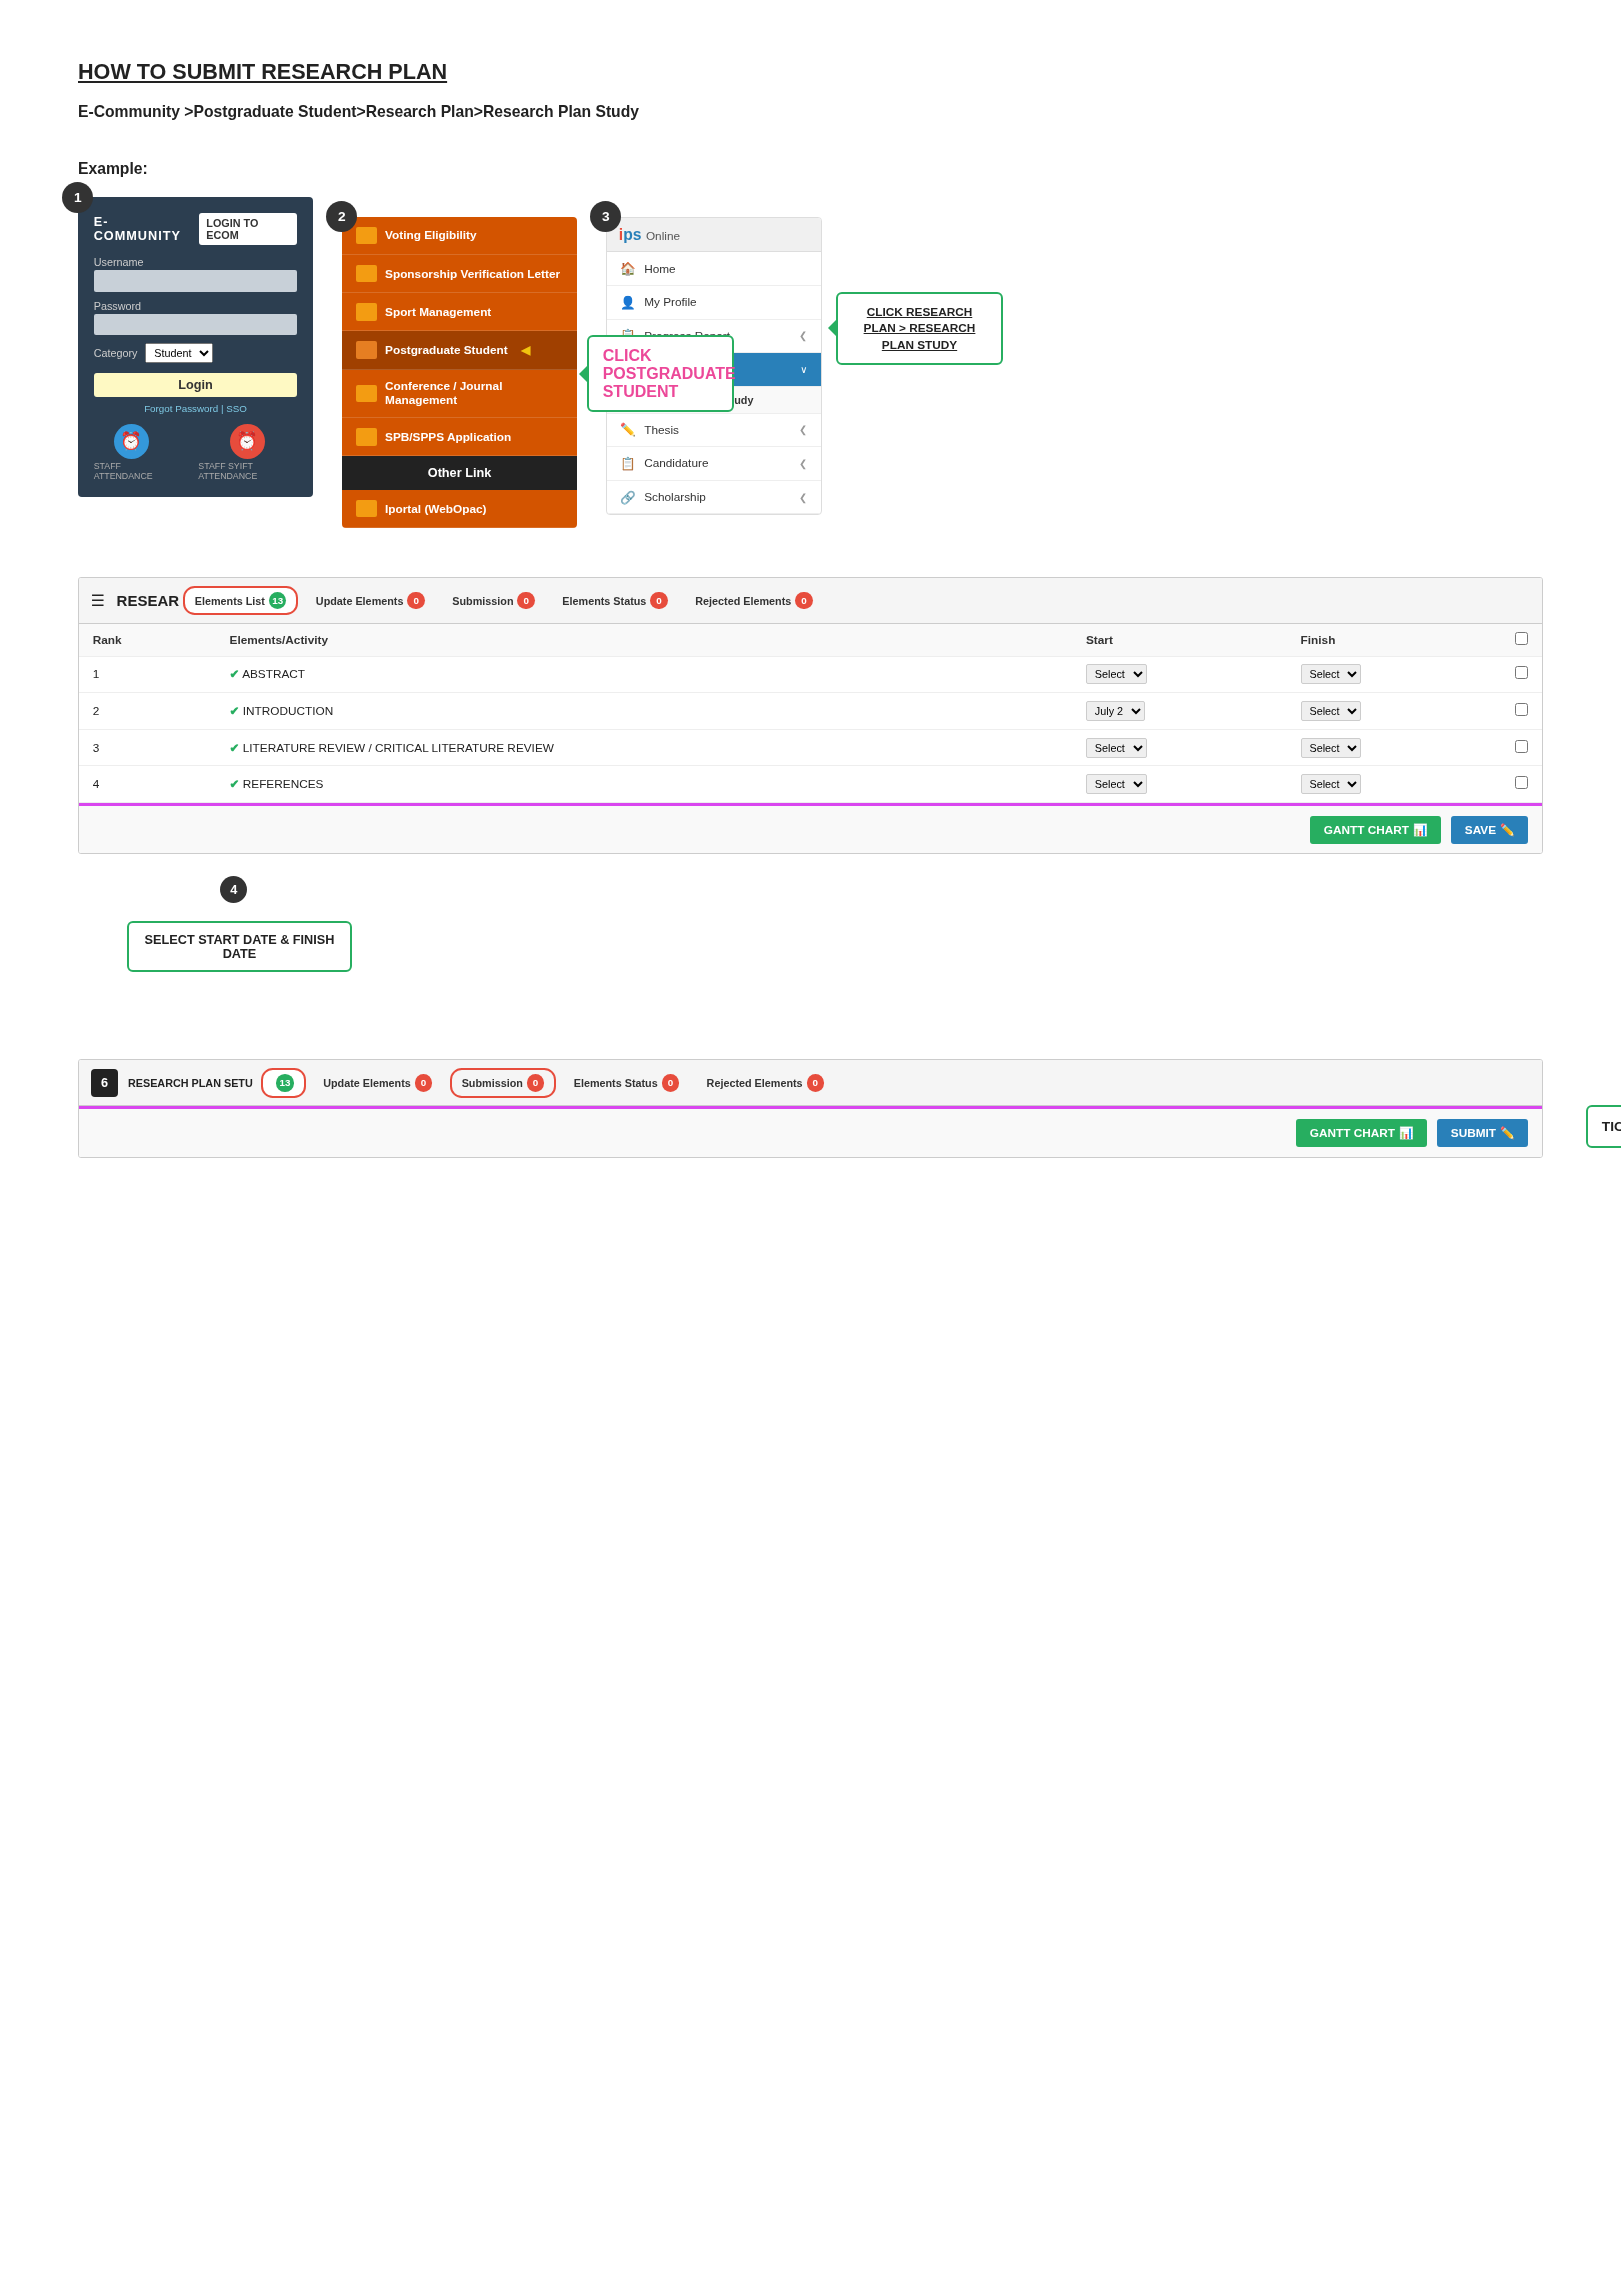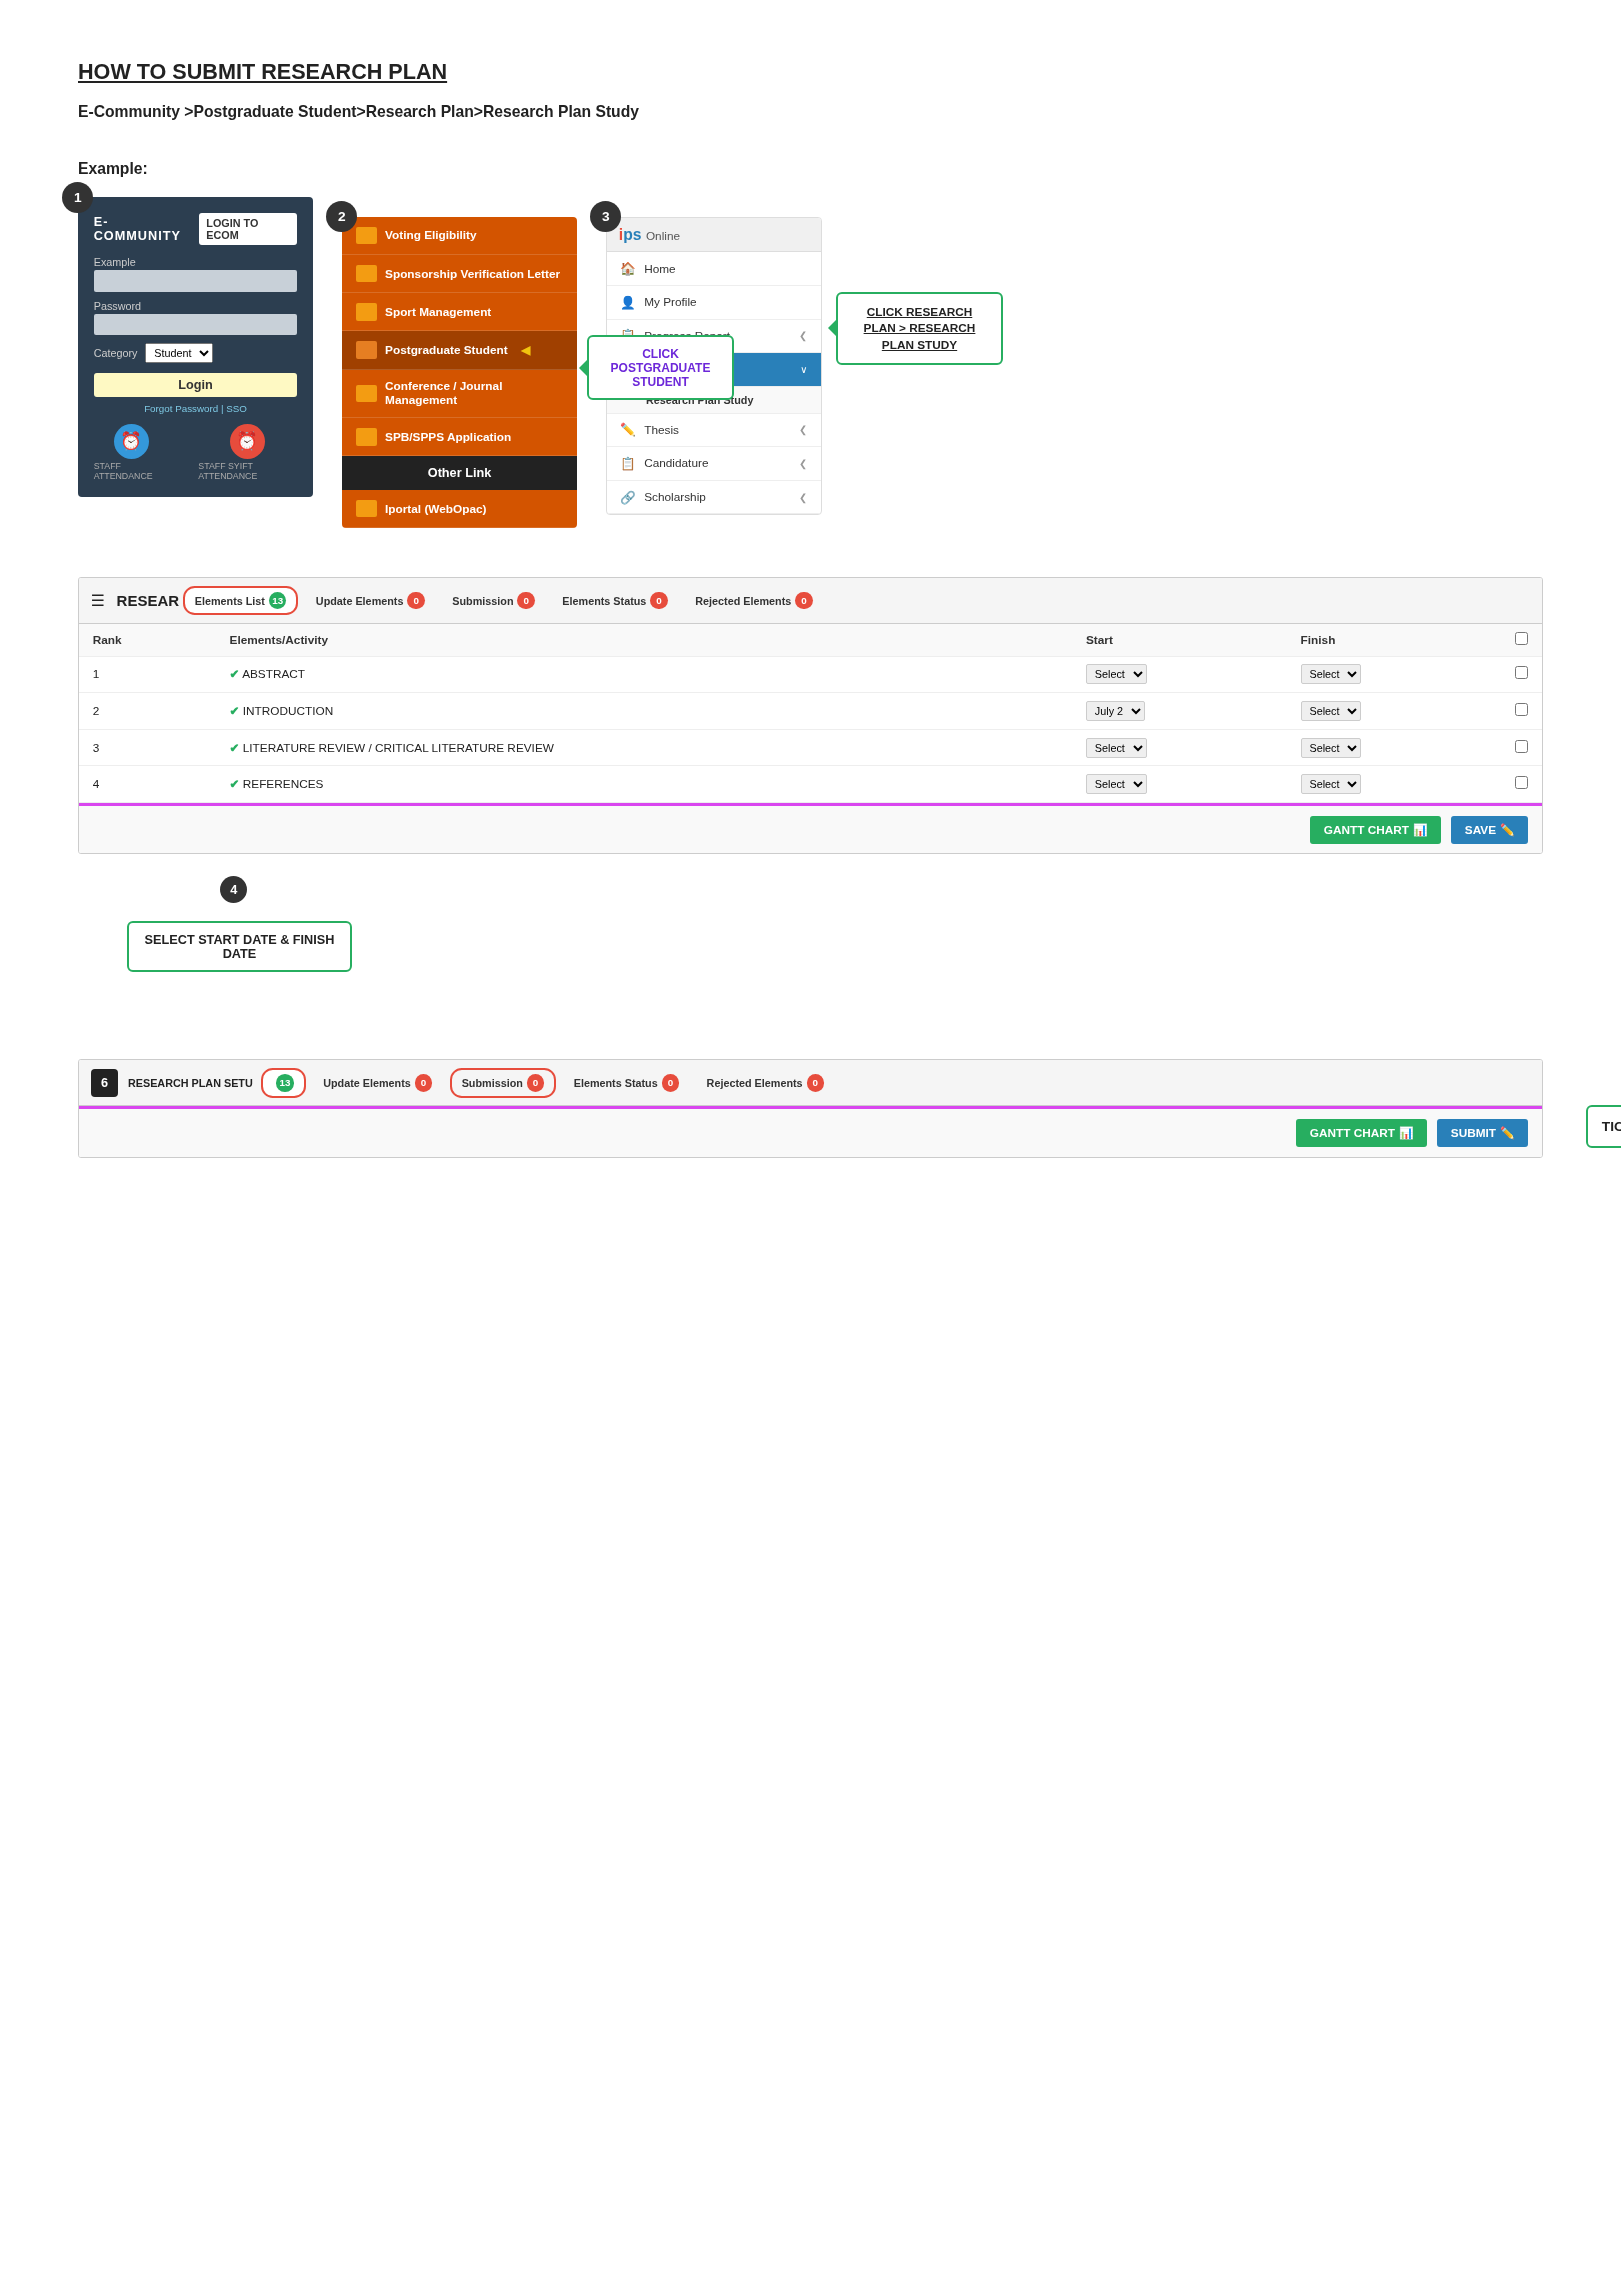--- a/index.html
+++ b/index.html
@@ -199,24 +199,24 @@
       text-align: center;
     }
     .click-post-callout {
       position: absolute;
       right: -157px;
       top: 118px;
       background: #fff;
       border: 2px solid #27ae60;
       border-radius: 5.9px;
       padding: 9.8px 13.7px;
-      font-size: 12px;
-      font-weight: bold;
-      color: #6d28d9;
-      text-align: center;
+      font-size: 16px;
+      font-weight: bold;
+      color: #ec4899;
+      text-align: left;
       width: 147px;
       z-index: 20;
     }
     .click-post-callout::before {
       content: '';
       position: absolute;
       left: -17.6px;
       top: 50%;
       transform: translateY(-50%);
       border: 8.8px solid transparent;
@@ -492,21 +492,21 @@
 
 <div class="panels-row">
 
   <div style="position:relative; flex-shrink:0;">
     <span class="step-badge">1</span>
     <div class="panel-login">
       <div class="ecommunity-header">
         <span class="ecommunity-title">E-COMMUNITY</span>
         <span class="login-btn-box">LOGIN TO ECOM</span>
       </div>
-      <label>Example</label>
+      <label>Username</label>
       <input type="text" style="margin-bottom: 7.8px;">
       <label>Password</label>
       <input type="password" style="margin-bottom: 7.8px;">
       <div class="category-row">
         <span>Category</span>
         <select><option>Student</option></select>
       </div>
       <button class="login-submit-btn">Login</button>
       <div class="forgot-sso">Forgot Password | SSO</div>
       <div class="attendance-row">

